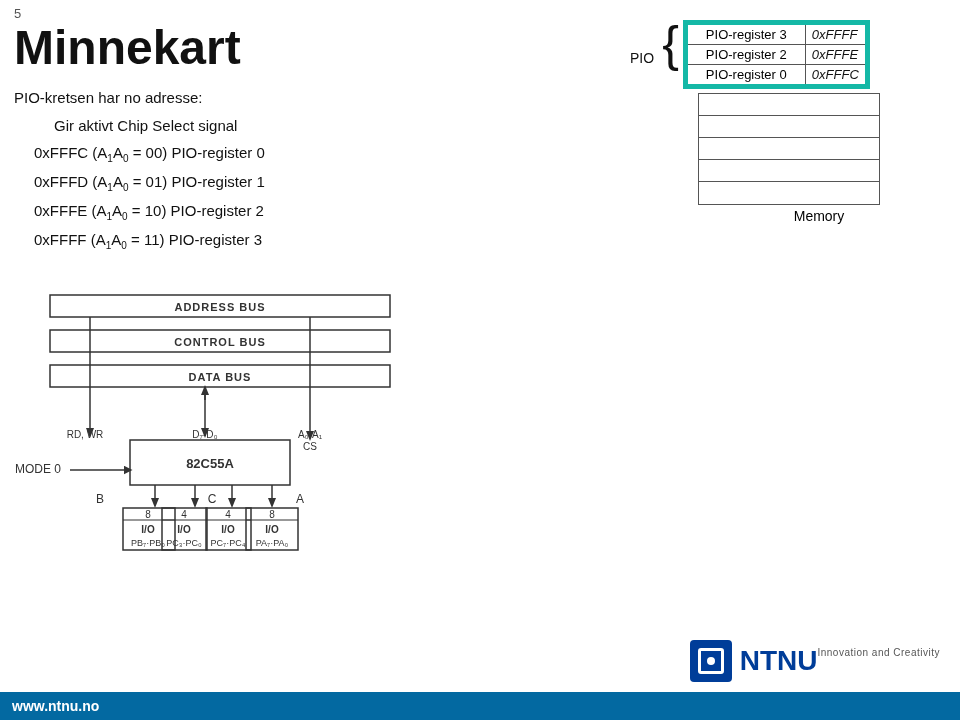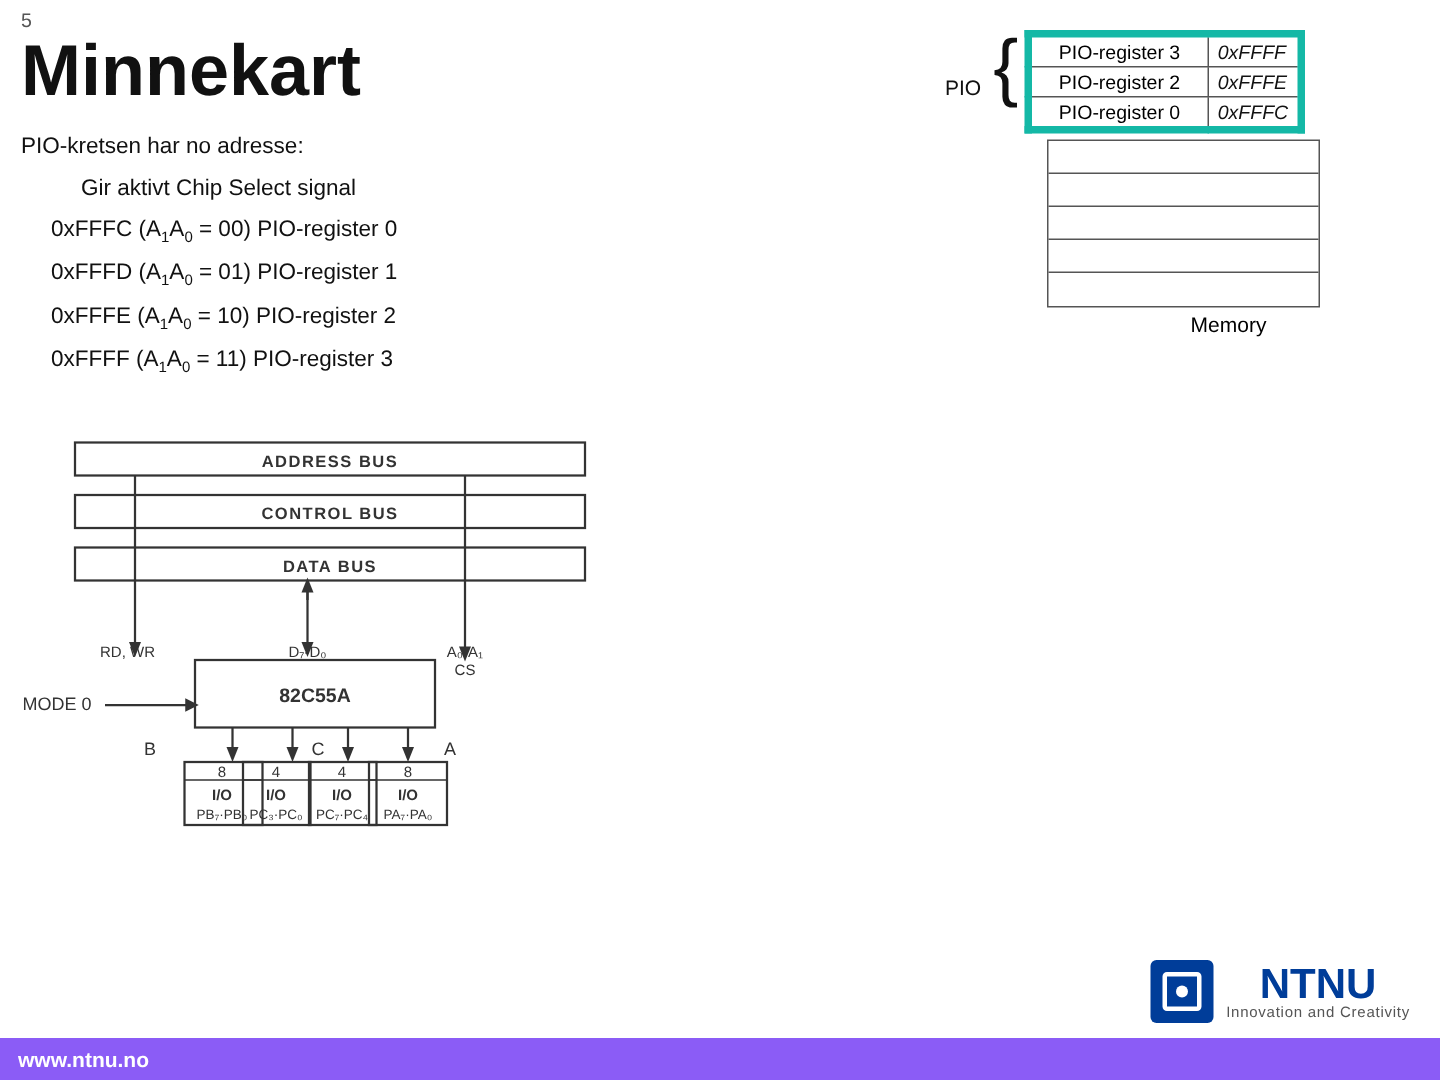--- a/index.html
+++ b/index.html
@@ -129,21 +129,21 @@
       margin-left: 68px;
     }
 
     
     .bottom-bar {
       position: absolute;
       bottom: 0;
       left: 0;
       width: 100%;
       height: 28px;
-      background: #8b5cf6;
+      background: #0369a1;
       display: flex;
       align-items: center;
       padding: 0 12px;
     }
 
     .bottom-bar-url {
       color: #ffffff;
       font-size: 14px;
       font-weight: bold;
     }
@@ -180,22 +180,21 @@
 
     .ntnu-icon-dot {
       width: 8px;
       height: 8px;
       background: #fff;
       border-radius: 50%;
     }
 
     .ntnu-text-block {
       display: flex;
-      flex-direction: column;
-      text-align: center;
+      flex-direction: row;
     }
 
     .ntnu-name {
       font-size: 28px;
       font-weight: bold;
       color: #003d99;
       line-height: 1;
     }
 
     .ntnu-sub {

